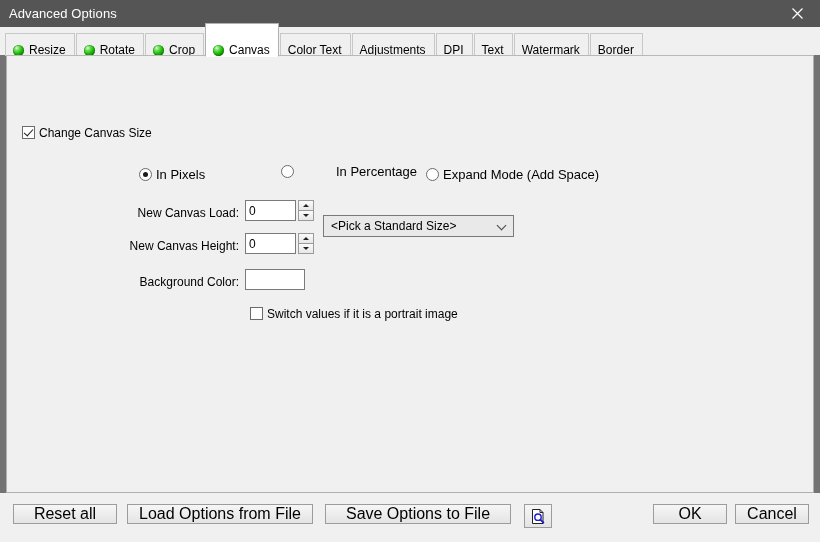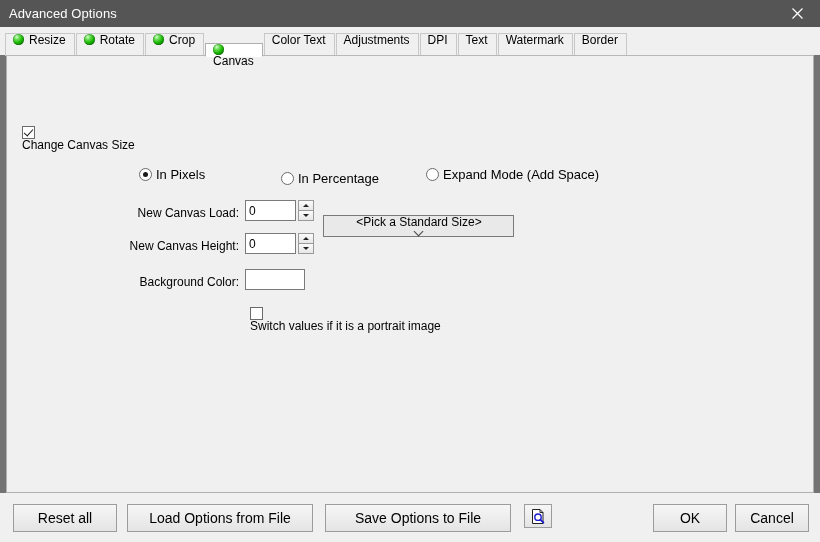--- a/index.html
+++ b/index.html
@@ -55,41 +55,40 @@
   #tabstrip {
     flex: none;
     height: 28px;
     background: #f0f0f0;
     position: relative;
     padding-left: 5px;
     display: flex; align-items: flex-end;
   }
   .tab {
     height: 23px;
-    display: flex; align-items: flex-start;
+    display: flex; align-items: flex-end;
     padding: 0 8px 0 7px;
     margin-right: 1px;
     background: #f0f0f0;
     border: 1px solid #c8c8c8;
     border-bottom: none;
     font-size: 12px;
     color: #000;
     position: relative;
     top: 1px;
     white-space: nowrap;
     cursor: default;
   }
   .tab.selected {
     background: #ffffff;
-    height: 14px;
+    height: 34px;
     border: 1px solid #b0b0b0;
     border-bottom: 1px solid #ffffff;
     top: 2px;
     z-index: 5;
-    flex-direction: column;
   }
   .led {
     width: 11px; height: 11px;
     border-radius: 50%;
     margin-right: 5px;
     flex: none;
     background:
       radial-gradient(circle at 34% 28%, #d9ffd2 0%, #6fe05a 22%, #17b400 55%, #0a7a00 82%, #064f00 100%);
     box-shadow: 0 0 0 0.5px rgba(0,60,0,0.45) inset;
   }
@@ -101,23 +100,22 @@
     margin: 0 6px 0 6px;
     flex: none;
     height: 438px;
     background: #f0f0f0;
     border: 1px solid #b0b0b0;
     border-top-color: #b8b8b8;
   }
 
   .chk-row {
     position: absolute;
-    display: flex; 
-    cursor: default;
-    flex-direction: column;
+    display: flex; align-items: center;
+    cursor: default;
   }
   .checkbox {
     width: 13px; height: 13px;
     border: 1px solid #6b6b6b;
     background: #ffffff;
     flex: none;
     position: relative;
     margin-right: 4px;
   }
   .checkbox.checked::after {
@@ -244,25 +242,25 @@
   }
 
   
   #bottombar {
     position: relative;
     flex: 1;
     background: #f0f0f0;
   }
   .btn {
     position: absolute;
-    height: 28px;
+    height: 20px;
     border: 1px solid #9c9c9c;
     background: linear-gradient(#f6f6f6, #e4e4e4);
     font-family: "Liberation Sans", sans-serif;
-    font-size: 14px;
+    font-size: 16px;
     color: #000;
     display: flex; align-items: center; justify-content: center;
     cursor: default;
     white-space: nowrap;
   }
   #preview-button {
     position: absolute;
     width: 28px; height: 24px;
     border: 1px solid #9c9c9c;
     background: linear-gradient(#f6f6f6, #e4e4e4);
@@ -326,21 +324,21 @@
     <div class="chk-row" style="left:15px; top:70px;">
       <span class="checkbox checked"></span>
       <span class="chk-label">Change Canvas Size</span>
     </div>
 
     <div class="radio-row" style="left:132px; top:112px;">
       <span class="radio selected"></span>
       <span class="radio-label">In Pixels</span>
     </div>
 
-    <div class="radio-row" style="left:274px; top:116px;">
+    <div class="radio-row" style="left:274px; top:109px;gap:38px;">
       <span class="radio"></span>
       <span class="radio-label">In Percentage</span>
     </div>
 
     <div class="radio-row" style="left:419px; top:112px;">
       <span class="radio"></span>
       <span class="radio-label">Expand Mode (Add Space)</span>
     </div>
 
     <div class="field-label" style="left:60px; top:151px; width:172px;">New Canvas Load:</div>
@@ -365,21 +363,21 @@
         </span>
         <span class="spin-btn">
           <span class="arrow-dn"></span>
         </span>
       </span>
     </div>
 
     <div class="field-label" style="left:60px; top:220px; width:172px;">Background Color:</div>
     <div id="background-color-swatch" style="left:238px; top:213px;"></div>
 
-    <div id="standard-size-combo" style="left:316px; top:159px;flex-direction:column;">
+    <div id="standard-size-combo" style="left:316px; top:159px;">
       <span class="combo-text">&lt;Pick a Standard Size&gt;</span>
       <span class="chevron-dn"></span>
     </div>
 
     <div class="chk-row" style="left:243px; top:251px;">
       <span class="checkbox"></span>
       <span class="chk-label">Switch values if it is a portrait image</span>
     </div>
 
   </div>

